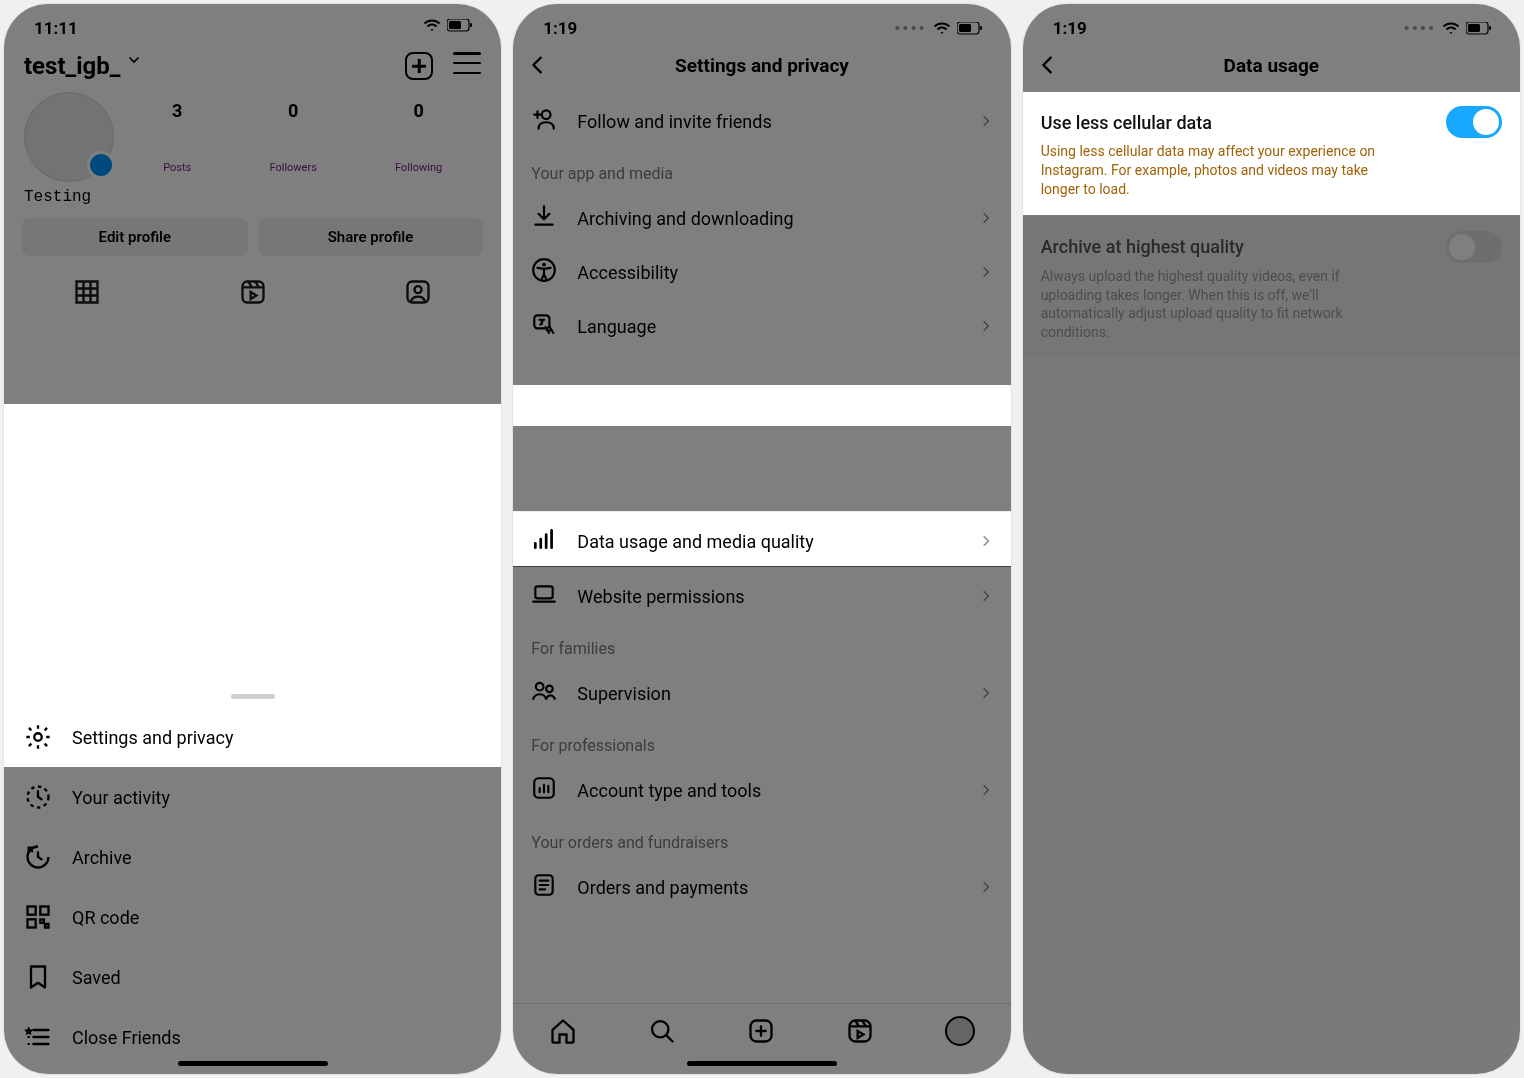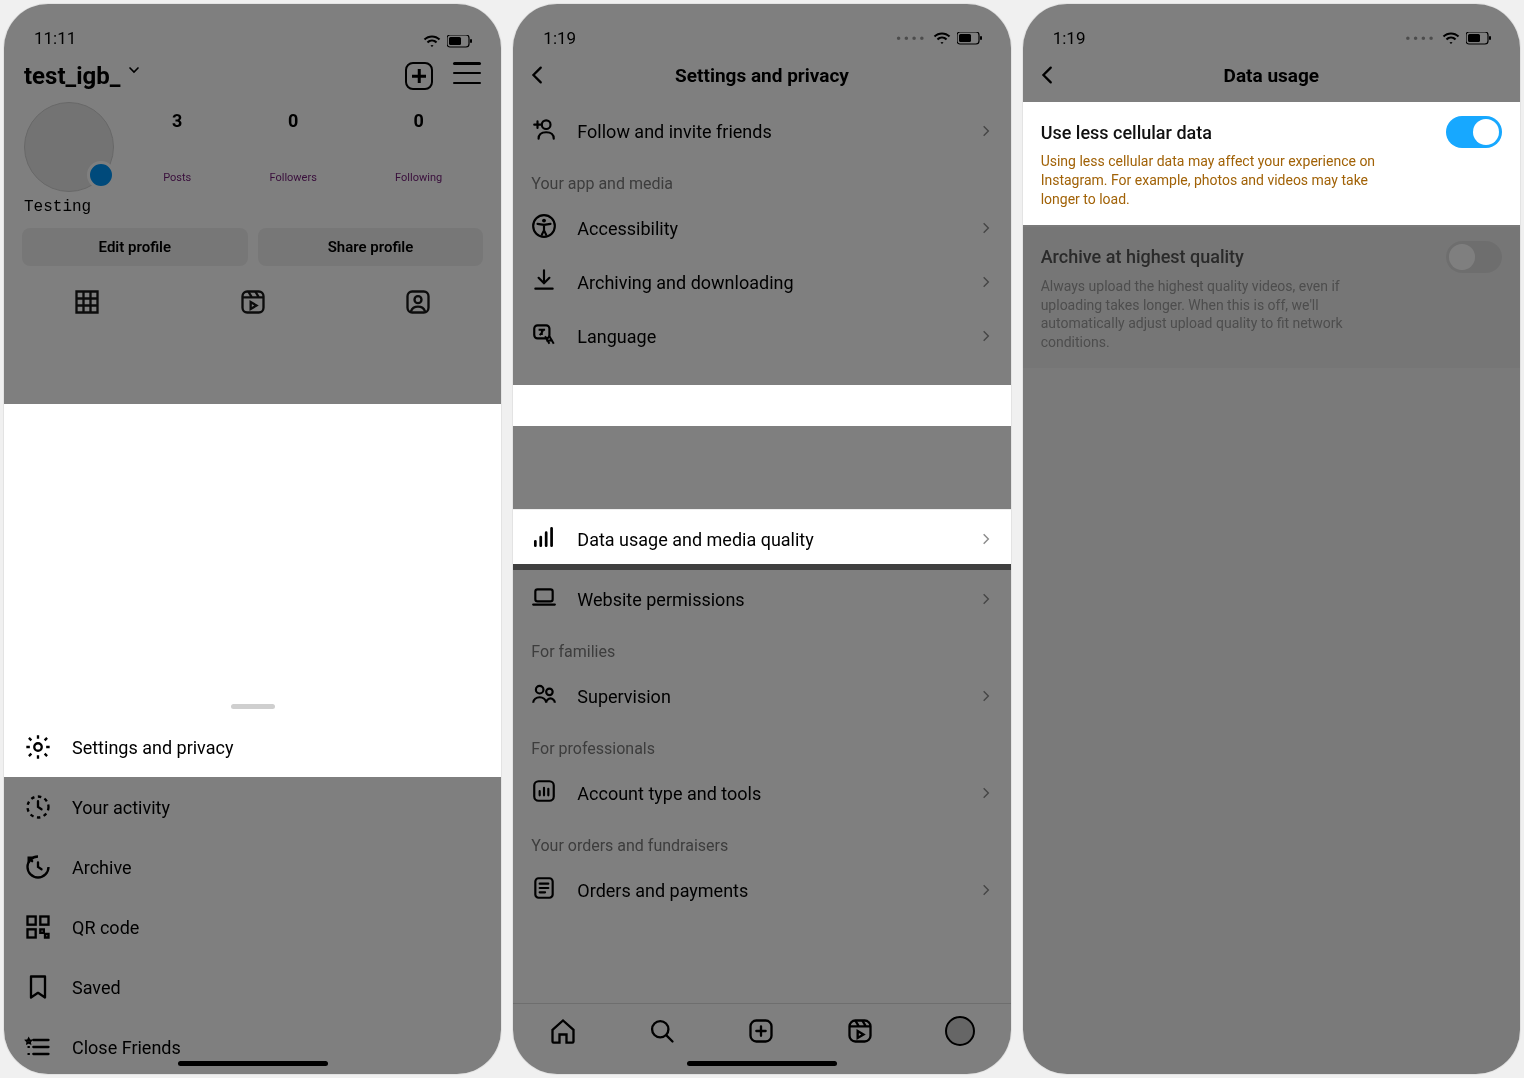--- a/index.html
+++ b/index.html
@@ -18,24 +18,24 @@
     border-radius: 44px;
     overflow: hidden;
     position: relative;
     display: flex;
     flex-direction: column;
     box-shadow: 0 0 0 1px rgba(0,0,0,0.05);
   }
   .statusbar {
     display: flex;
     justify-content: space-between;
-    align-items: flex-end;
-    padding: 24px 28px 4px 30px;
+    align-items: flex-start;
+    padding: 14px 28px 4px 30px;
     font-size: 17px;
-    font-weight: 400;
+    font-weight: 700;
   }
   .statusbar .right { display:flex; gap:6px; align-items:center; }
   .icon-mini svg { display:block; }
   .dimmer {
     position:absolute; inset:0; background:rgba(0,0,0,.5); pointer-events:none; z-index:3;
   }
   
   .profile-header {
     display:flex; align-items:center; justify-content:space-between;
     padding: 10px 20px 6px 20px;
@@ -276,53 +276,53 @@
               <path d="M7 21c0-4 3-6 7-6s7 2 7 6M3 8h6M6 5v6" stroke="#000" stroke-width="2" fill="none" stroke-linecap="round"></path>
             </svg>
           <span>Follow and invite friends</span>
           <span class="chev"><svg width="14" height="14" viewBox="0 0 24 24">
                 <path d="M8 4l8 8-8 8" stroke="#000" stroke-width="2.5" fill="none"></path>
               </svg></span>
         </div>
         <div class="sect">Your app and media</div>
         <div class="setitem">
           <svg width="26" height="26" viewBox="0 0 24 24">
+              <path d="M12 3v12M7 10l5 5 5-5M4 20h16" stroke="#000" stroke-width="2" fill="none" stroke-linecap="round"></path>
+            </svg>
+          <span>Archiving and downloading</span>
+          <span class="chev"><svg width="14" height="14" viewBox="0 0 24 24">
+                <path d="M8 4l8 8-8 8" stroke="#000" stroke-width="2.5" fill="none"></path>
+              </svg></span>
+        </div>
+        <div class="setitem">
+          <svg width="26" height="26" viewBox="0 0 24 24">
               <circle cx="12" cy="12" r="10" stroke="#000" stroke-width="2" fill="none"></circle>
               <circle cx="12" cy="7" r="1.8" fill="#000"></circle>
               <path d="M6 10l6 1 6-1M12 11v5M10 20l2-4 2 4" stroke="#000" stroke-width="2" fill="none" stroke-linecap="round"></path>
             </svg>
           <span>Accessibility</span>
-          <span class="chev"><svg width="14" height="14" viewBox="0 0 24 24">
-                <path d="M8 4l8 8-8 8" stroke="#000" stroke-width="2.5" fill="none"></path>
-              </svg></span>
-        </div>
-        <div class="setitem">
-          <svg width="26" height="26" viewBox="0 0 24 24">
-              <path d="M12 3v12M7 10l5 5 5-5M4 20h16" stroke="#000" stroke-width="2" fill="none" stroke-linecap="round"></path>
-            </svg>
-          <span>Archiving and downloading</span>
           <span class="chev"><svg width="14" height="14" viewBox="0 0 24 24">
                 <path d="M8 4l8 8-8 8" stroke="#000" stroke-width="2.5" fill="none"></path>
               </svg></span>
         </div>
         <div class="setitem">
           <svg width="26" height="26" viewBox="0 0 24 24">
               <rect x="3" y="4" width="14" height="12" rx="3" stroke="#000" stroke-width="2" fill="none"></rect>
               <path d="M7 8h6M10 8v5M8 13c1-1 3-3 3-5" stroke="#000" stroke-width="1.8" fill="none"></path>
               <path d="M13 14l4 7M21 21l-4-7M14 18h6" stroke="#000" stroke-width="1.8" fill="none"></path>
             </svg>
           <span>Language</span>
           <span class="chev"><svg width="14" height="14" viewBox="0 0 24 24">
                 <path d="M8 4l8 8-8 8" stroke="#000" stroke-width="2.5" fill="none"></path>
               </svg></span>
         </div>
       </div>
     </div>
 
-    <div class="setitem hl2 over-dim" style="border-top:1px solid #eee;border-bottom:6px solid #404040;">
+    <div class="setitem hl2 over-dim" style="border-top:1px solid #eee;border-bottom:1px solid #404040;">
       <svg width="26" height="26" viewBox="0 0 24 24">
           <path d="M4 20v-4M9 20v-8M14 20V8M19 20V4" stroke="#000" stroke-width="2.5" stroke-linecap="round"></path>
         </svg>
       <span>Data usage and media quality</span>
       <span class="chev"><svg width="14" height="14" viewBox="0 0 24 24">
             <path d="M8 4l8 8-8 8" stroke="#000" stroke-width="2.5" fill="none"></path>
           </svg></span>
     </div>
     <div class="under-dim" style="position:relative;flex:1;display:flex;flex-direction:column;">
       <div class="setitem">

